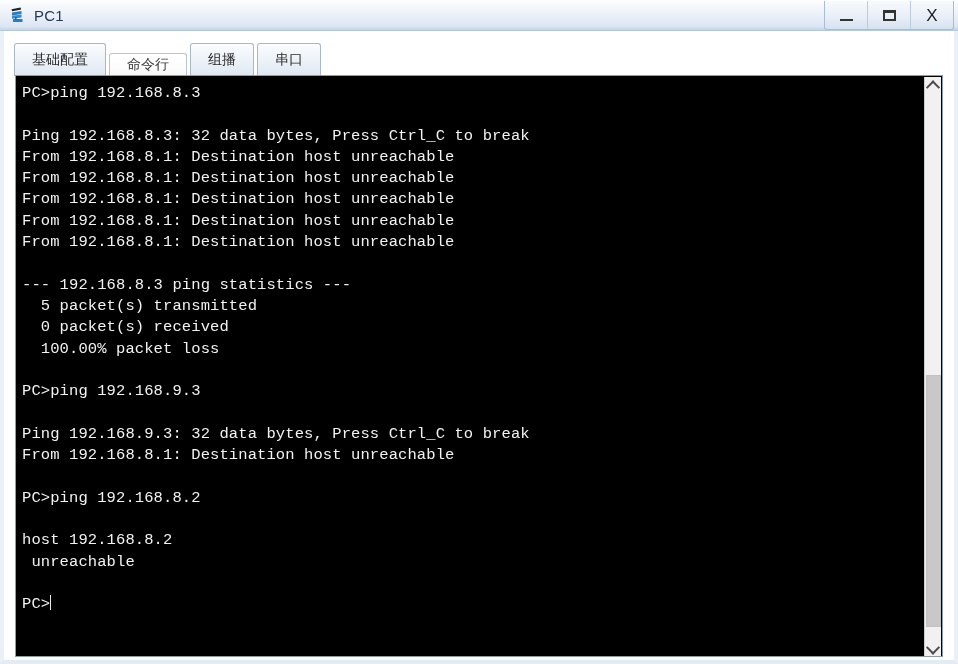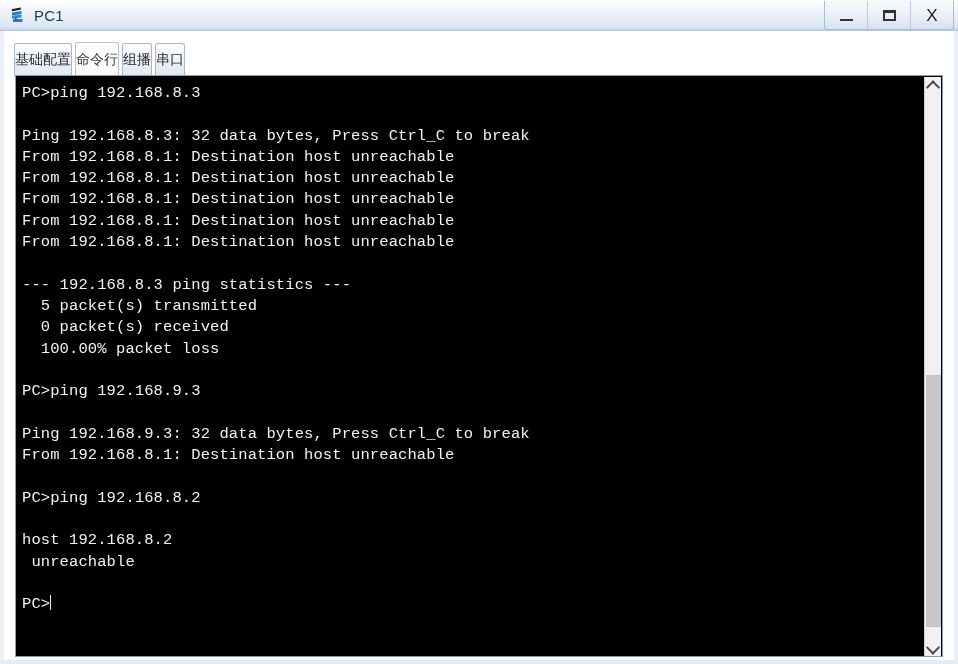--- a/index.html
+++ b/index.html
@@ -118,39 +118,39 @@
     position: absolute;
     left: 10px;
     top: 9px;
     height: 36px;
     display: flex;
     align-items: flex-end;
     gap: 3px;
   }
   .tab {
     height: 33px;
-    padding: 0 0;
+    padding: 0 17px;
     display: flex;
     align-items: center;
     justify-content: center;
     font-size: 14px;
     color: #2a2a2a;
     border: 1px solid #a9b8c9;
     border-bottom: none;
     border-radius: 3px 3px 0 0;
     background: linear-gradient(to bottom, #fbfdfe 0%, #eef3f9 45%, #dfe8f2 100%);
     box-sizing: border-box;
     white-space: nowrap;
     cursor: default;
   }
   .tab.selected {
     background: linear-gradient(to bottom, #ffffff 0%, #fdfdfd 60%, #f6f7f8 100%);
     border-color: #b9c3cf;
     color: #3a3a3a;
-    height: 34px;
+    height: 23px;
   }
 
   
   .console-wrap {
     position: absolute;
     left: 11px;
     top: 44px;
     width: 928px;
     height: 582px;
     background: #000000;

